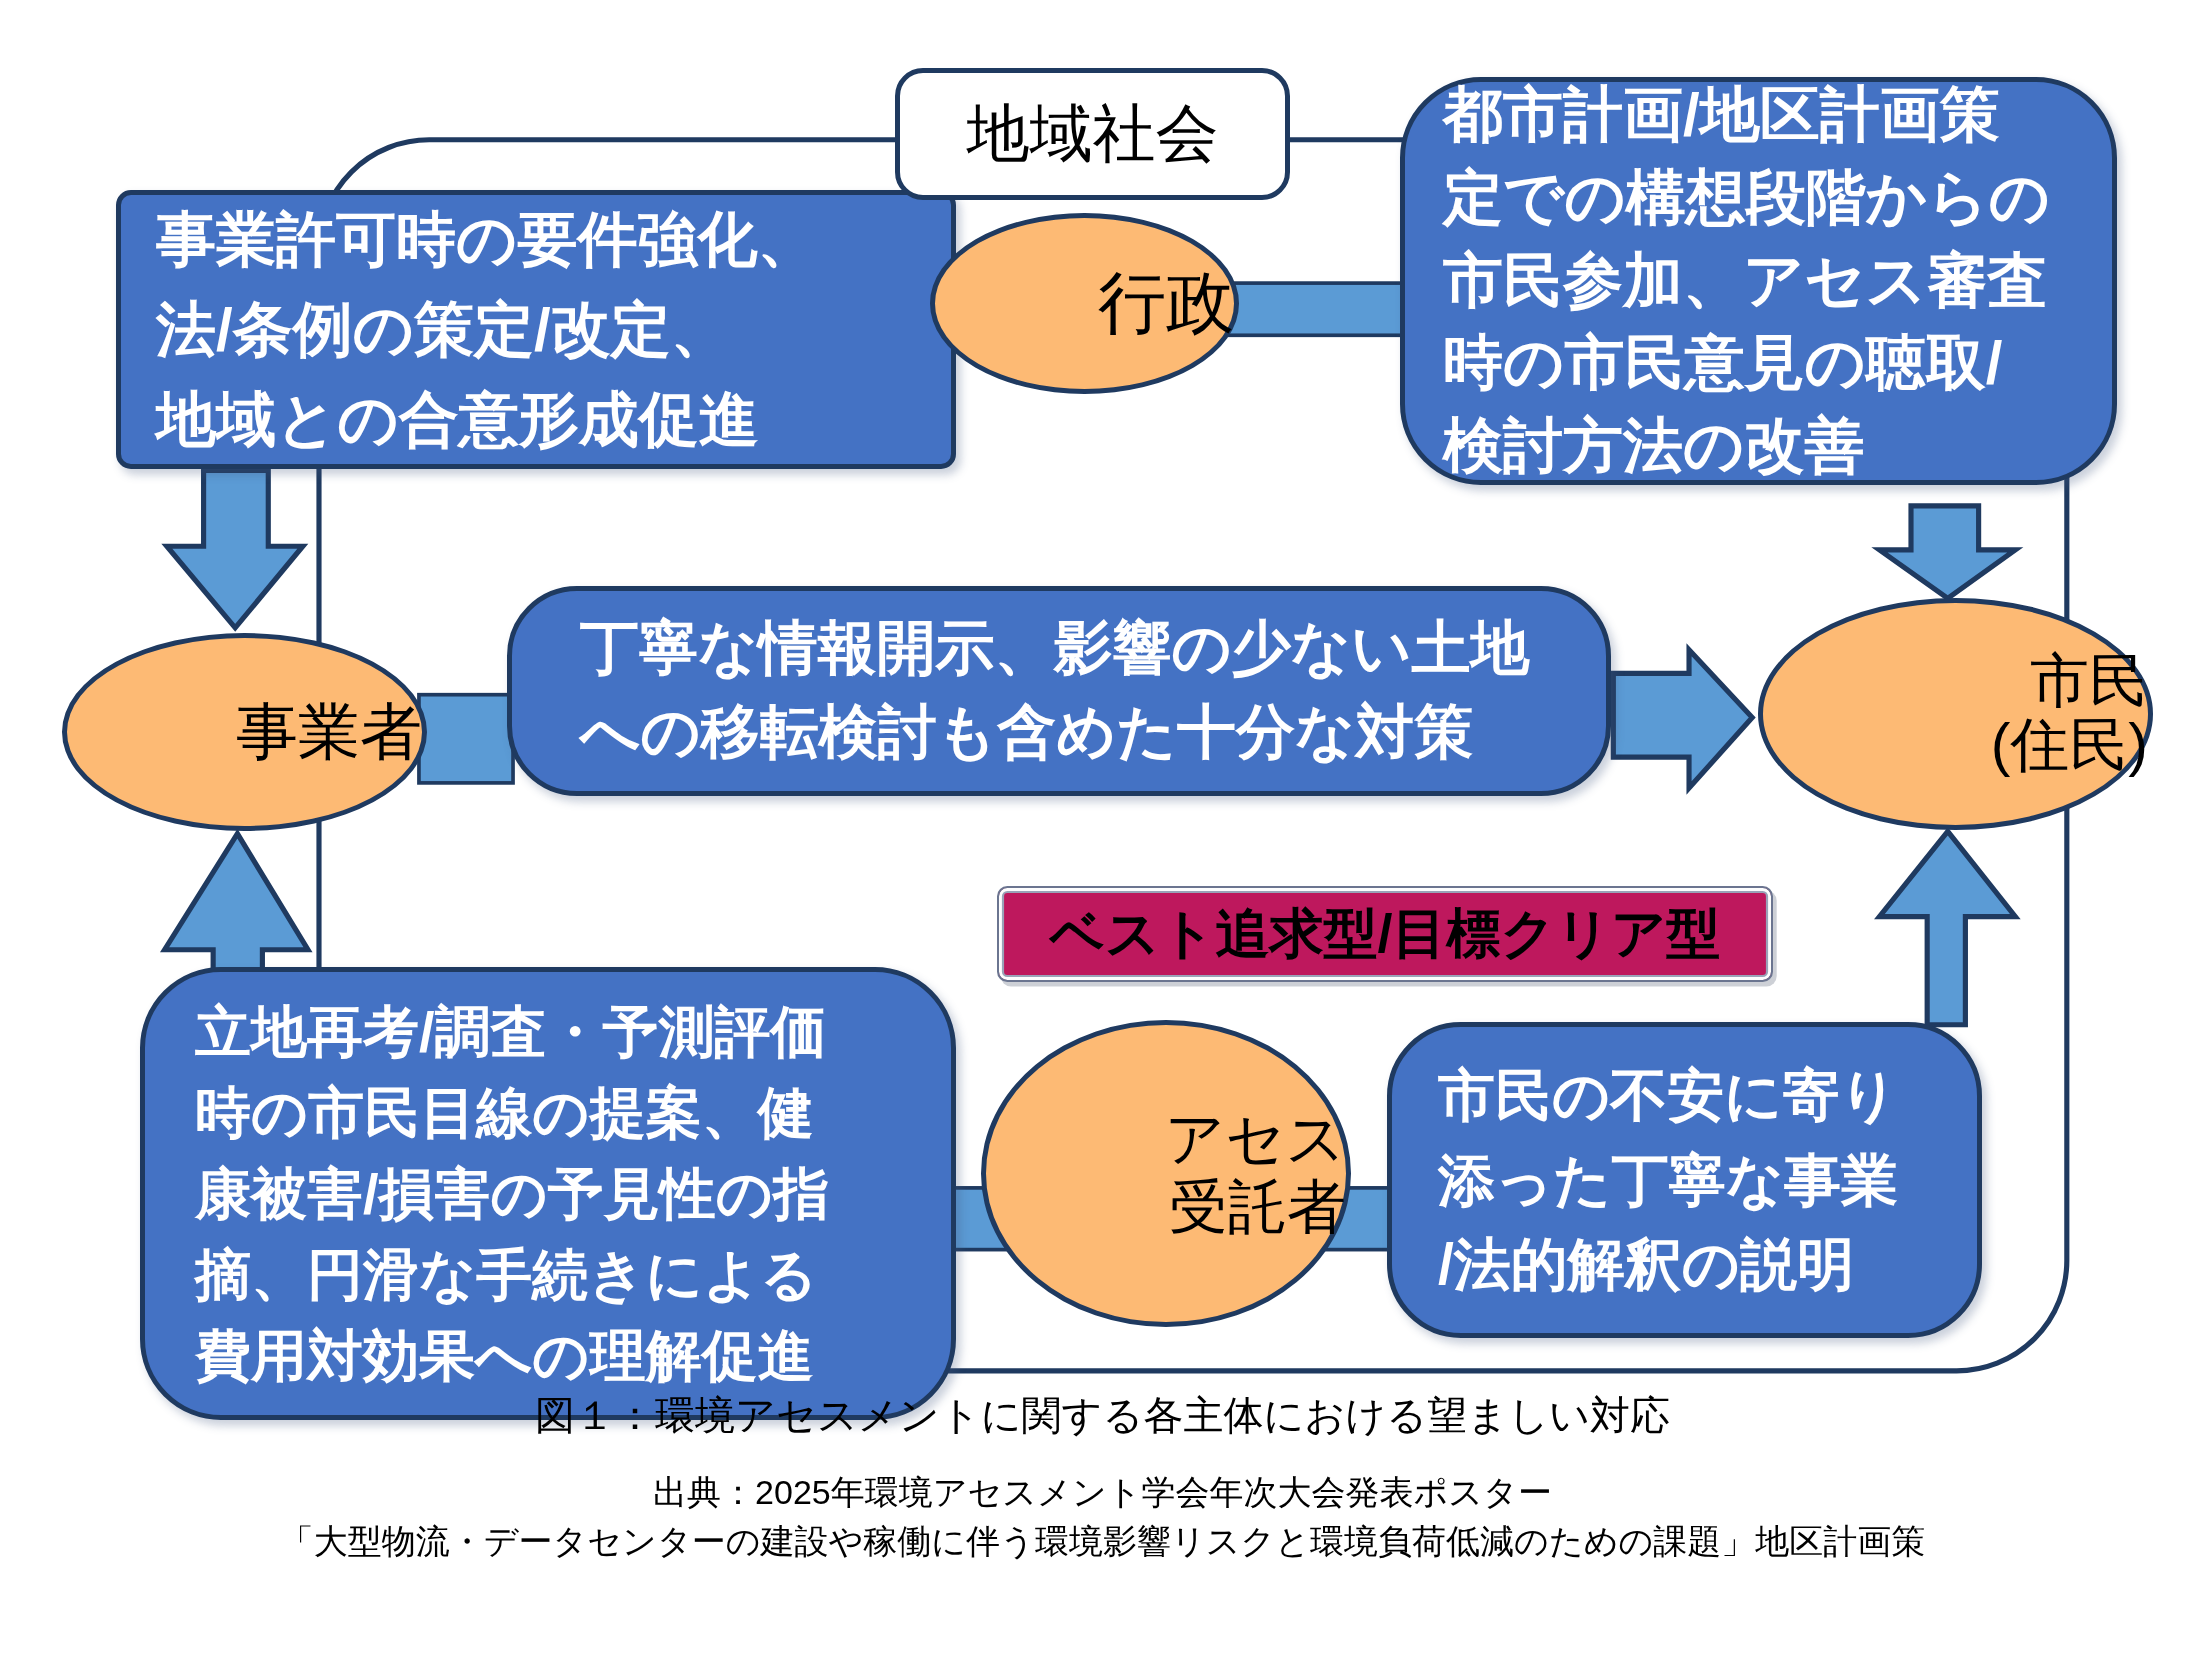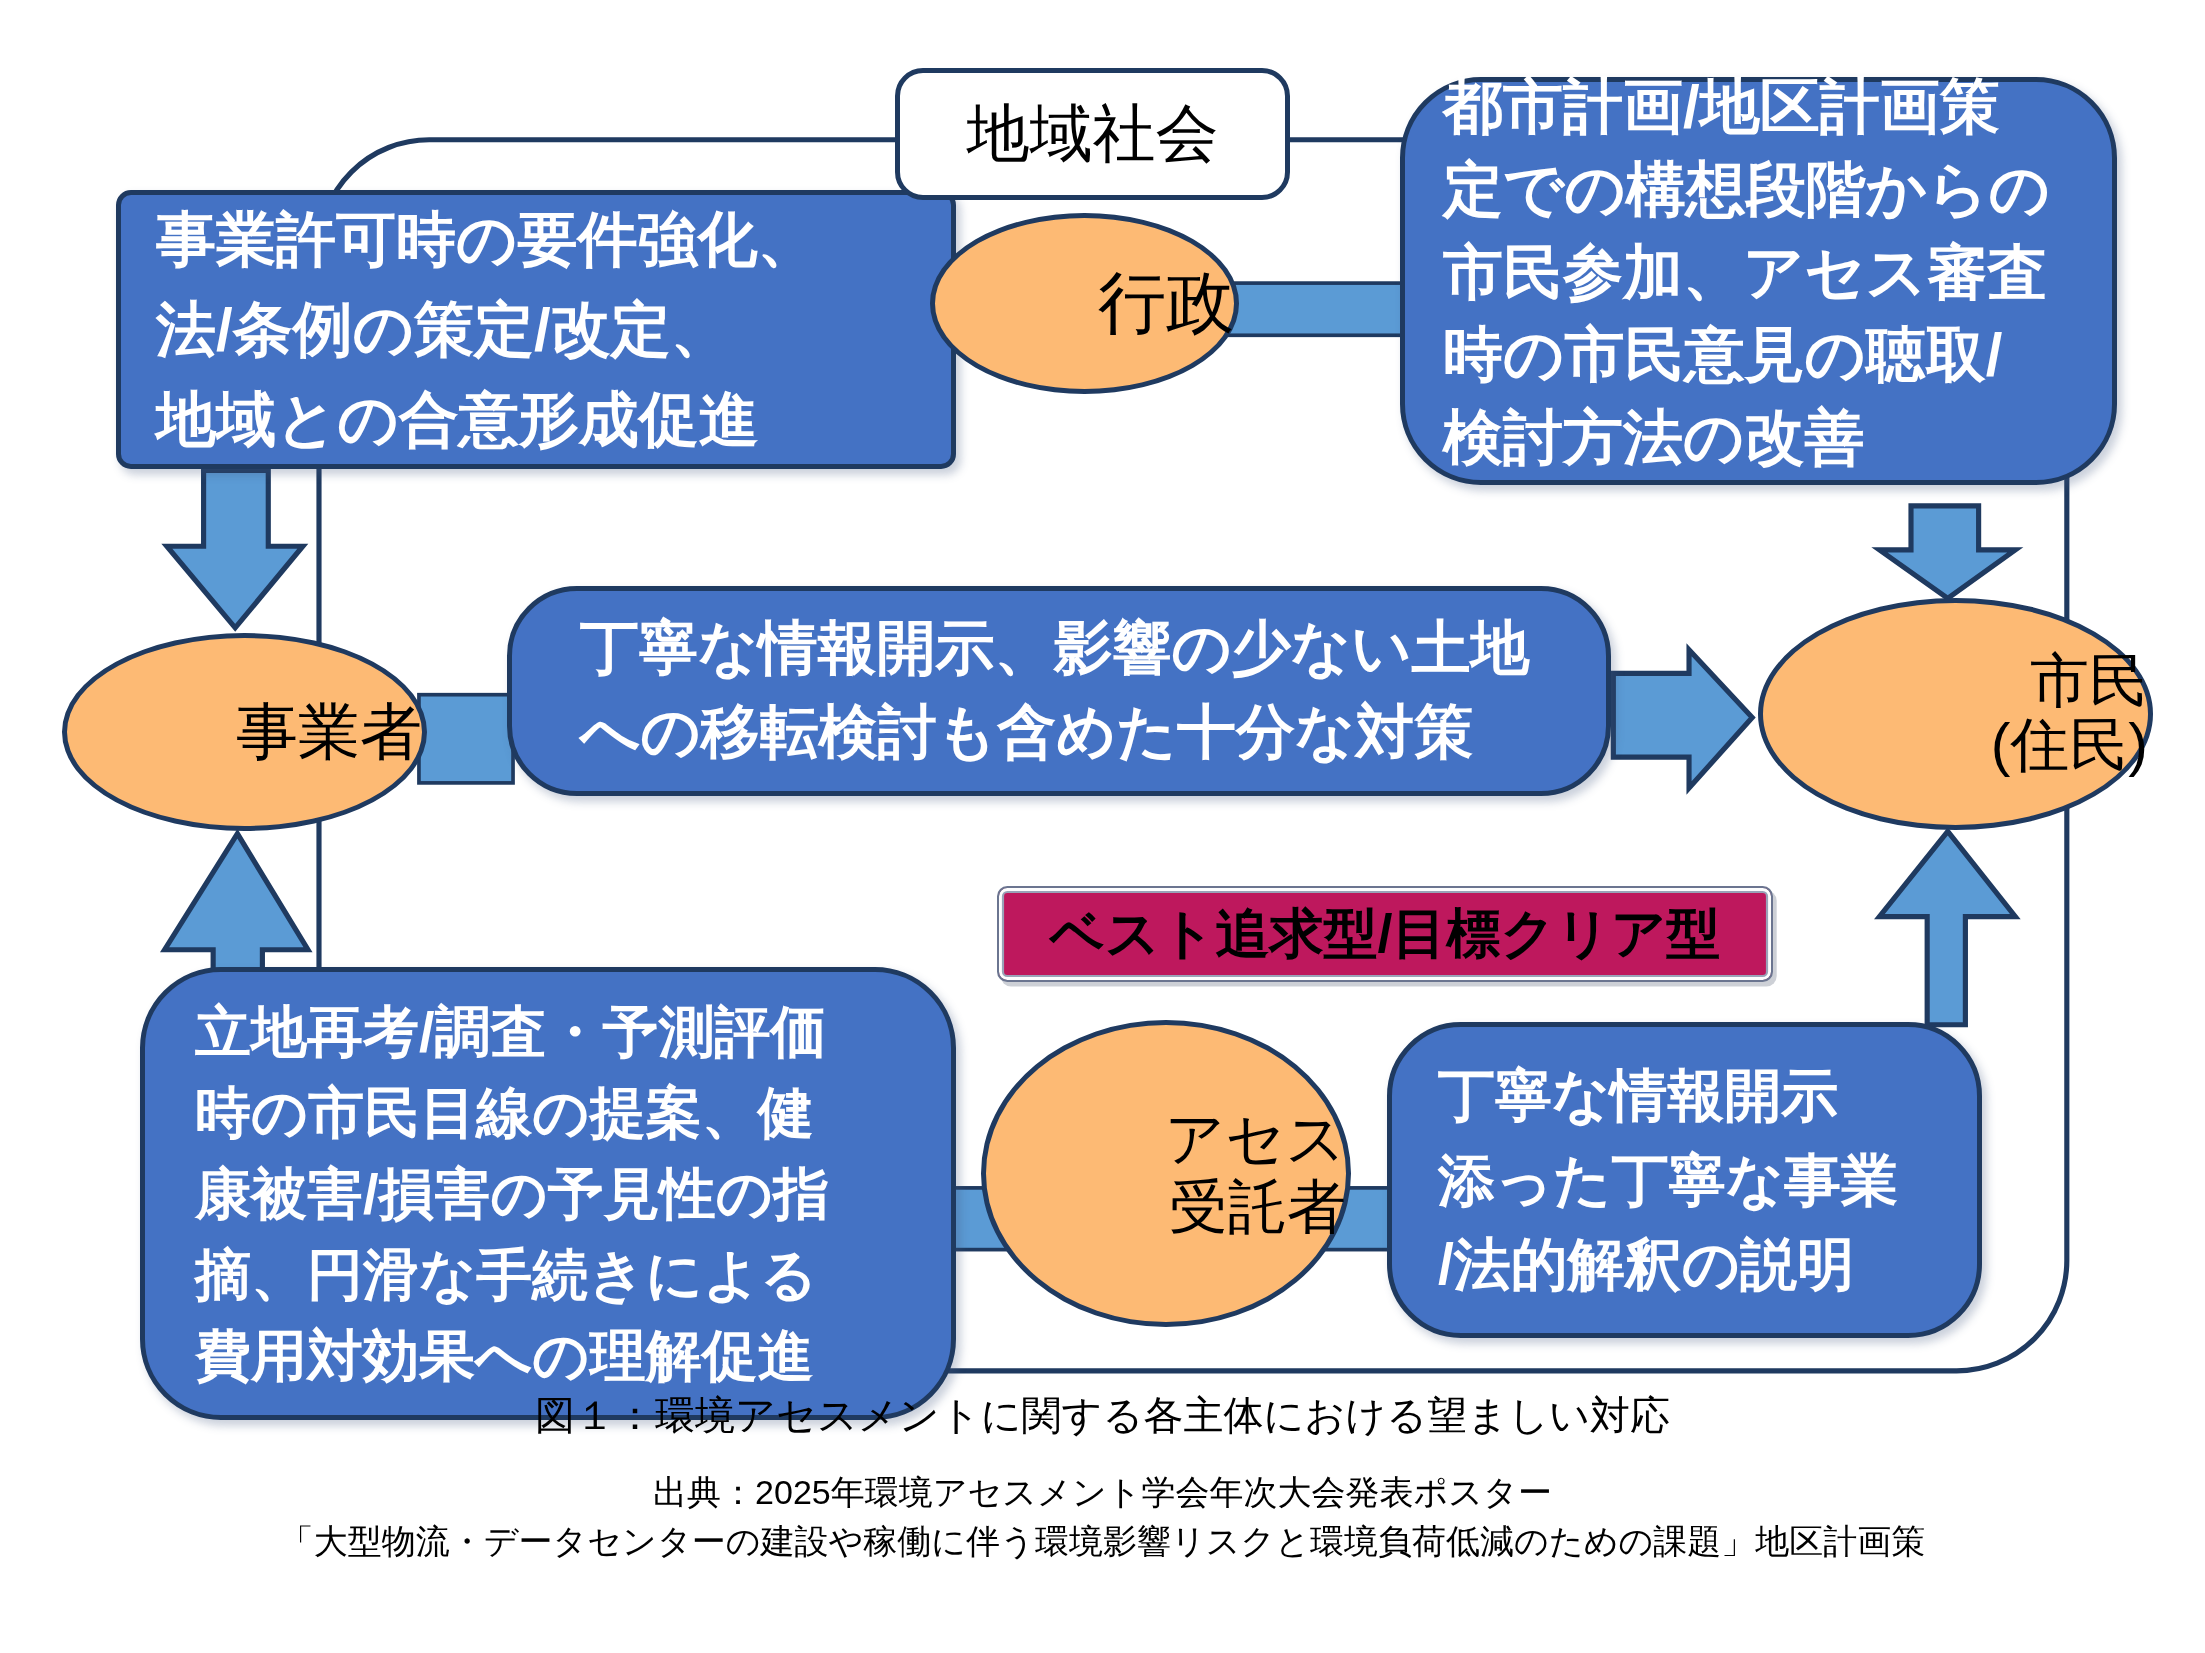--- a/index.html
+++ b/index.html
@@ -10,21 +10,21 @@
   svg.layer{position:absolute;left:0;top:0;z-index:1;}
 
   
   .mbox{
     position:absolute;background:#4472c4;border:5.1px solid #1f3a60;color:#ffffff;
     font-weight:bold;display:flex;flex-direction:column;justify-content:center;
     z-index:2;box-sizing:border-box;box-shadow:4.4px 5.9px 8.8px rgba(70,90,130,.28);
   }
   .mbox .mline{white-space:nowrap;}
   .mbox-tl{left:116px;top:190px;width:840px;height:279px;border-radius:15px;padding:0 11.8px 0 35px;font-size:60px;line-height:1.50;}
-  .mbox-tr{left:1400px;top:77px;width:717px;height:408px;border-radius:81px;padding:0 26px 0 38px;font-size:60px;line-height:1.38;justify-content:flex-end;}
+  .mbox-tr{left:1400px;top:77px;width:717px;height:408px;border-radius:81px;padding:0 26px 0 38px;font-size:60px;line-height:1.38;}
   .mbox-mid{left:507px;top:586px;width:1104px;height:210px;border-radius:70px;padding:0 11.8px 0 68px;font-size:59px;line-height:1.42;}
   .mbox-bl{left:140px;top:967px;width:816px;height:453px;border-radius:81px;padding:0 10.3px 0 50px;font-size:56px;line-height:1.45;}
   .mbox-br{left:1387px;top:1022px;width:595px;height:316px;border-radius:74px;padding:0 10.3px 0 46px;font-size:57px;line-height:1.48;}
 
   
   .wbox{
     position:absolute;background:#ffffff;border:5.1px solid #1f3a60;color:#000;
     display:flex;align-items:center;justify-content:center;z-index:2;box-sizing:border-box;text-align:right;
   }
   .wbox-community{left:895px;top:68px;width:395px;height:132px;border-radius:28px;font-size:63px;}
@@ -96,21 +96,21 @@
 
   <div class="mbox mbox-bl">
     <div class="mline">立地再考/調査・予測評価</div>
     <div class="mline">時の市民目線の提案、健</div>
     <div class="mline">康被害/損害の予見性の指</div>
     <div class="mline">摘、円滑な手続きによる</div>
     <div class="mline">費用対効果への理解促進</div>
   </div>
 
   <div class="mbox mbox-br">
-    <div class="mline">丁寧な情報開示</div>
+    <div class="mline">市民の不安に寄り</div>
     <div class="mline">添った丁寧な事業</div>
     <div class="mline">/法的解釈の説明</div>
   </div>
 
   <div class="wbox wbox-community">
     <span>地域社会</span>
   </div>
 
   <div class="ellipse ell-gov">
     <span>行政</span>

